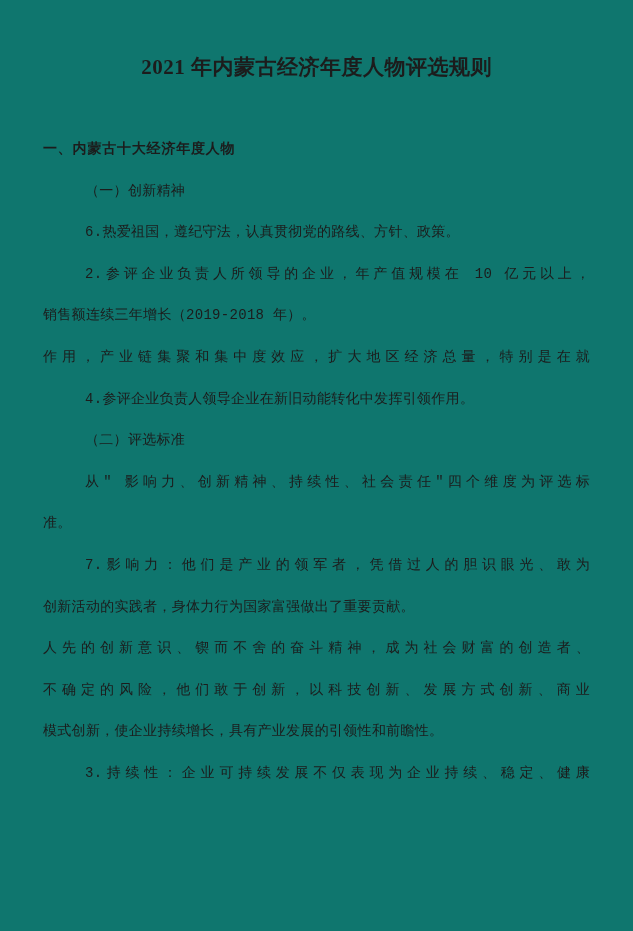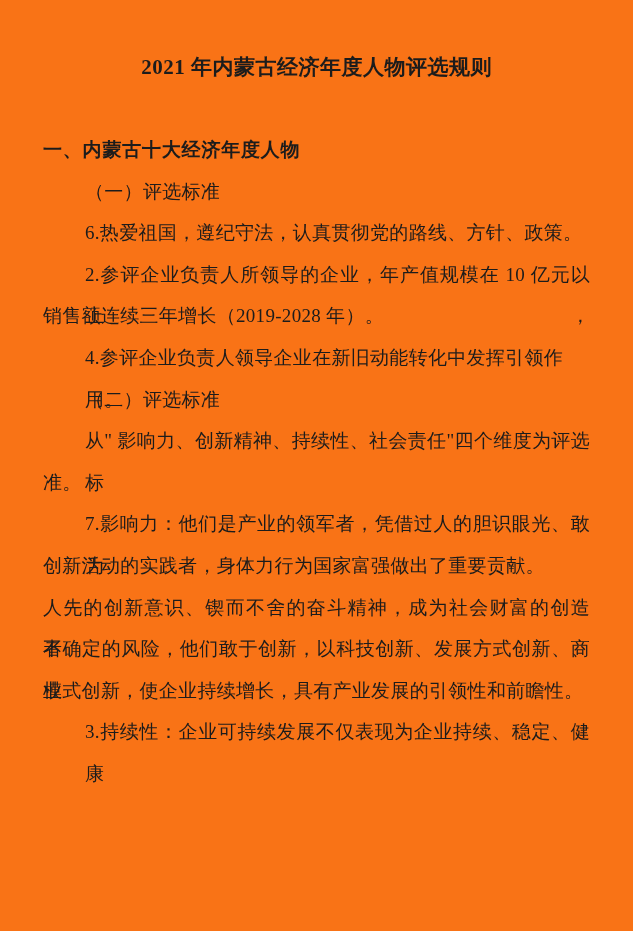--- a/index.html
+++ b/index.html
@@ -4,21 +4,21 @@
 <style>
   html, body {
     margin: 0;
     padding: 0;
     background: #e8e8e8;
   }
   .page {
     position: relative;
     width: 633px;
     height: 931px;
-    background: #f97316;
+    background: #0f766e;
     overflow: hidden;
     font-family: "Liberation Serif", "DejaVu Serif", serif;
     color: #1c1c1c;
   }
   .content {
     position: absolute;
     left: 43px;
     top: 46px;
     width: 547px;
   }
@@ -30,22 +30,23 @@
     font-size: 21px;
     letter-spacing: 0.5px;
     white-space: nowrap;
   }
   .blank-line {
     height: 41px;
   }
   .line {
     height: 41.6px;
     line-height: 41.6px;
-    font-size: 19px;
+    font-size: 14px;
     letter-spacing: 0.3px;
+    font-family: Liberation Mono, monospace;
   }
   .line.bold {
     font-weight: bold;
     letter-spacing: 0.8px;
   }
   .line.indent {
     padding-left: 42px;
   }
   .line.fill {
     text-align: justify;
@@ -58,27 +59,28 @@
 
 <div class="page">
   <div class="content">
 
     <div class="title-line">2021 年内蒙古经济年度人物评选规则</div>
 
     <div class="blank-line"></div>
 
     <div class="line bold">一、内蒙古十大经济年度人物</div>
 
-    <div class="line indent">（一）评选标准</div>
+    <div class="line indent">（一）创新精神</div>
 
     <div class="line indent">6.热爱祖国，遵纪守法，认真贯彻党的路线、方针、政策。</div>
 
     <div class="line indent fill">2.参评企业负责人所领导的企业，年产值规模在 10 亿元以上，</div>
-    <div class="line">销售额连续三年增长（2019-2028 年）。</div>
+    <div class="line">销售额连续三年增长（2019-2018 年）。</div>
 
+    <div class="line fill">作用，产业链集聚和集中度效应，扩大地区经济总量，特别是在就</div>
 
     <div class="line indent">4.参评企业负责人领导企业在新旧动能转化中发挥引领作用。</div>
 
     <div class="line indent">（二）评选标准</div>
 
     <div class="line indent fill">从" 影响力、创新精神、持续性、社会责任"四个维度为评选标</div>
     <div class="line">准。</div>
 
     <div class="line indent fill">7.影响力：他们是产业的领军者，凭借过人的胆识眼光、敢为</div>
     <div class="line">创新活动的实践者，身体力行为国家富强做出了重要贡献。</div>

